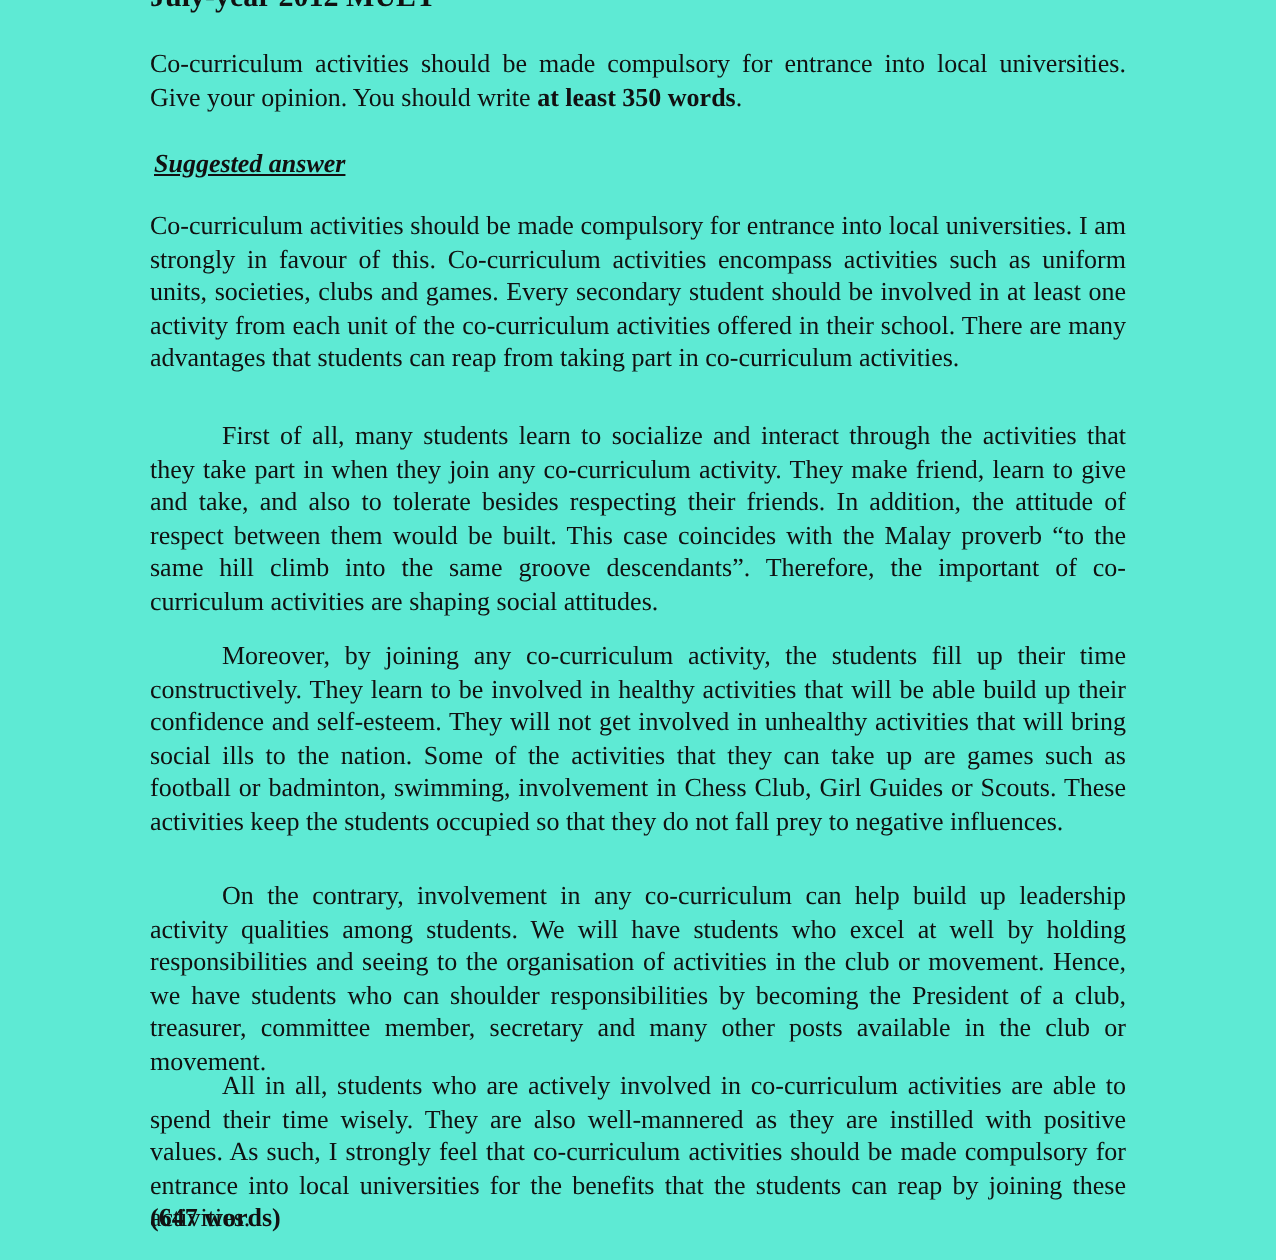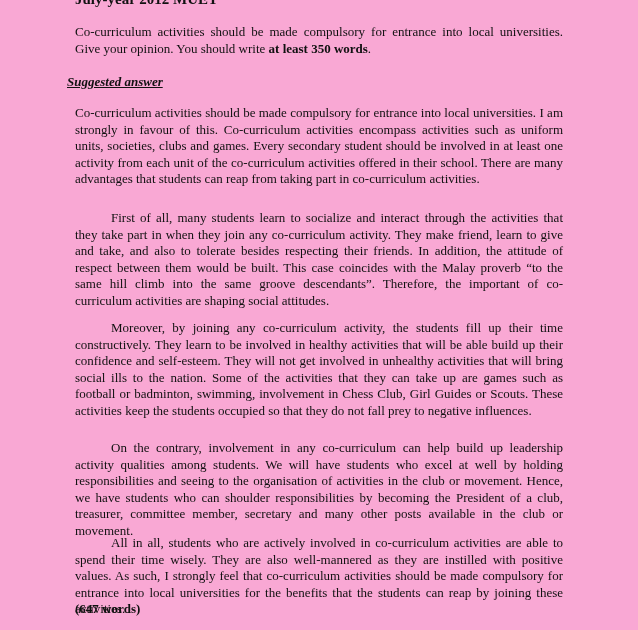--- a/index.html
+++ b/index.html
@@ -1,22 +1,22 @@
 <!DOCTYPE html>
 <html><head>
 <meta charset="utf-8">
 <style>
   html, body { margin: 0; padding: 0; background: #ffffff; }
   body { width: 638px; height: 630px; overflow: hidden; position: relative;
     font-family: "Liberation Serif", "DejaVu Serif", serif; color: #111; }
-  .page { position: absolute; left: 0; top: 0; width: 638px; height: 630px; background: #f9a8d4; }
+  .page { position: absolute; left: 0; top: 0; width: 638px; height: 630px; background: #5eead4; }
   .title { position: absolute; left: 75px; top: -9px; font-weight: bold; font-size: 15px; line-height: 16px; white-space: nowrap; }
   .p { position: absolute; left: 75px; width: 488px; font-size: 13px; line-height: 16.6px; text-align: justify; }
   .p .ind { display: inline-block; width: 36px; }
-  .heading { position: absolute; left: 67px; top: 74px; font-size: 13px; font-weight: bold; font-style: italic; text-decoration: underline; }
+  .heading { position: absolute; left: 77px; top: 74px; font-size: 13px; font-weight: bold; font-style: italic; text-decoration: underline; }
   .wc { position: absolute; left: 75px; top: 601px; font-size: 13px; font-weight: bold; }
 </style>
 </head>
 <body>
 
 <div class="page">
   <div class="title">July-year 2012 MUET</div>
 
   <div class="p" style="top:24px;"><span>Co-curriculum activities should be made compulsory for entrance into local universities. Give your opinion. You should write </span><b>at least 350 words</b><span>.</span></div>
 

